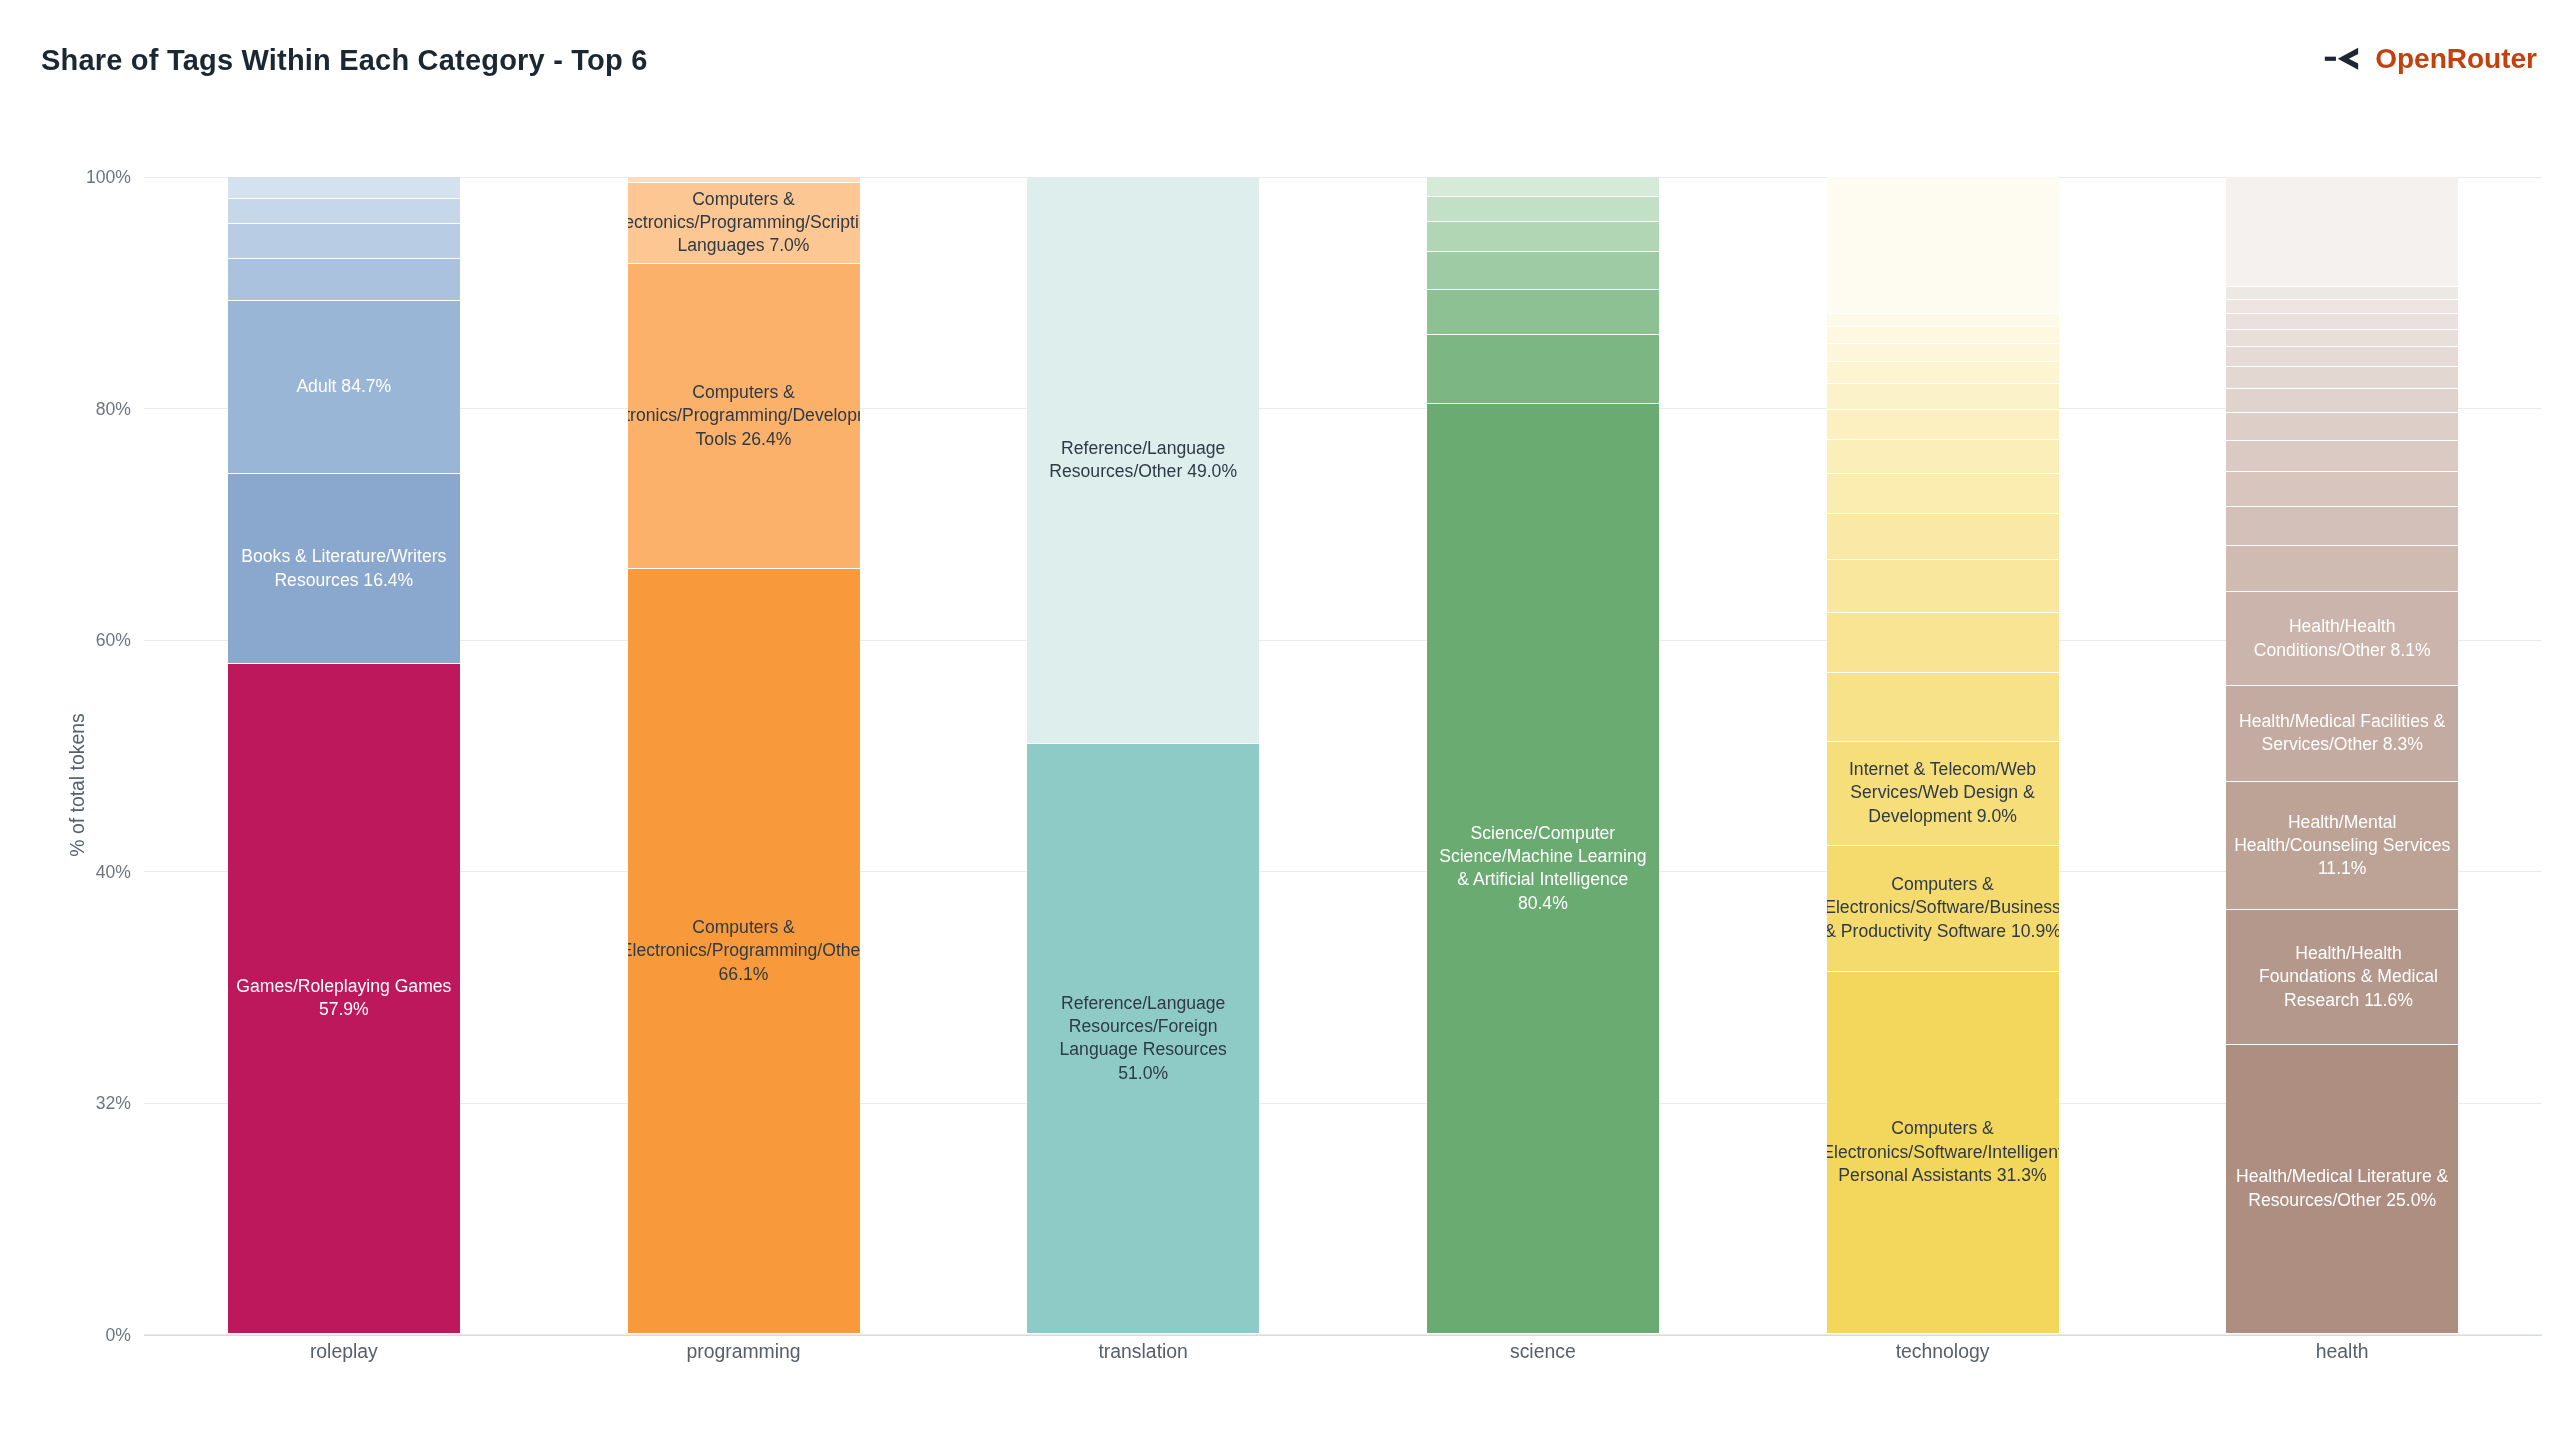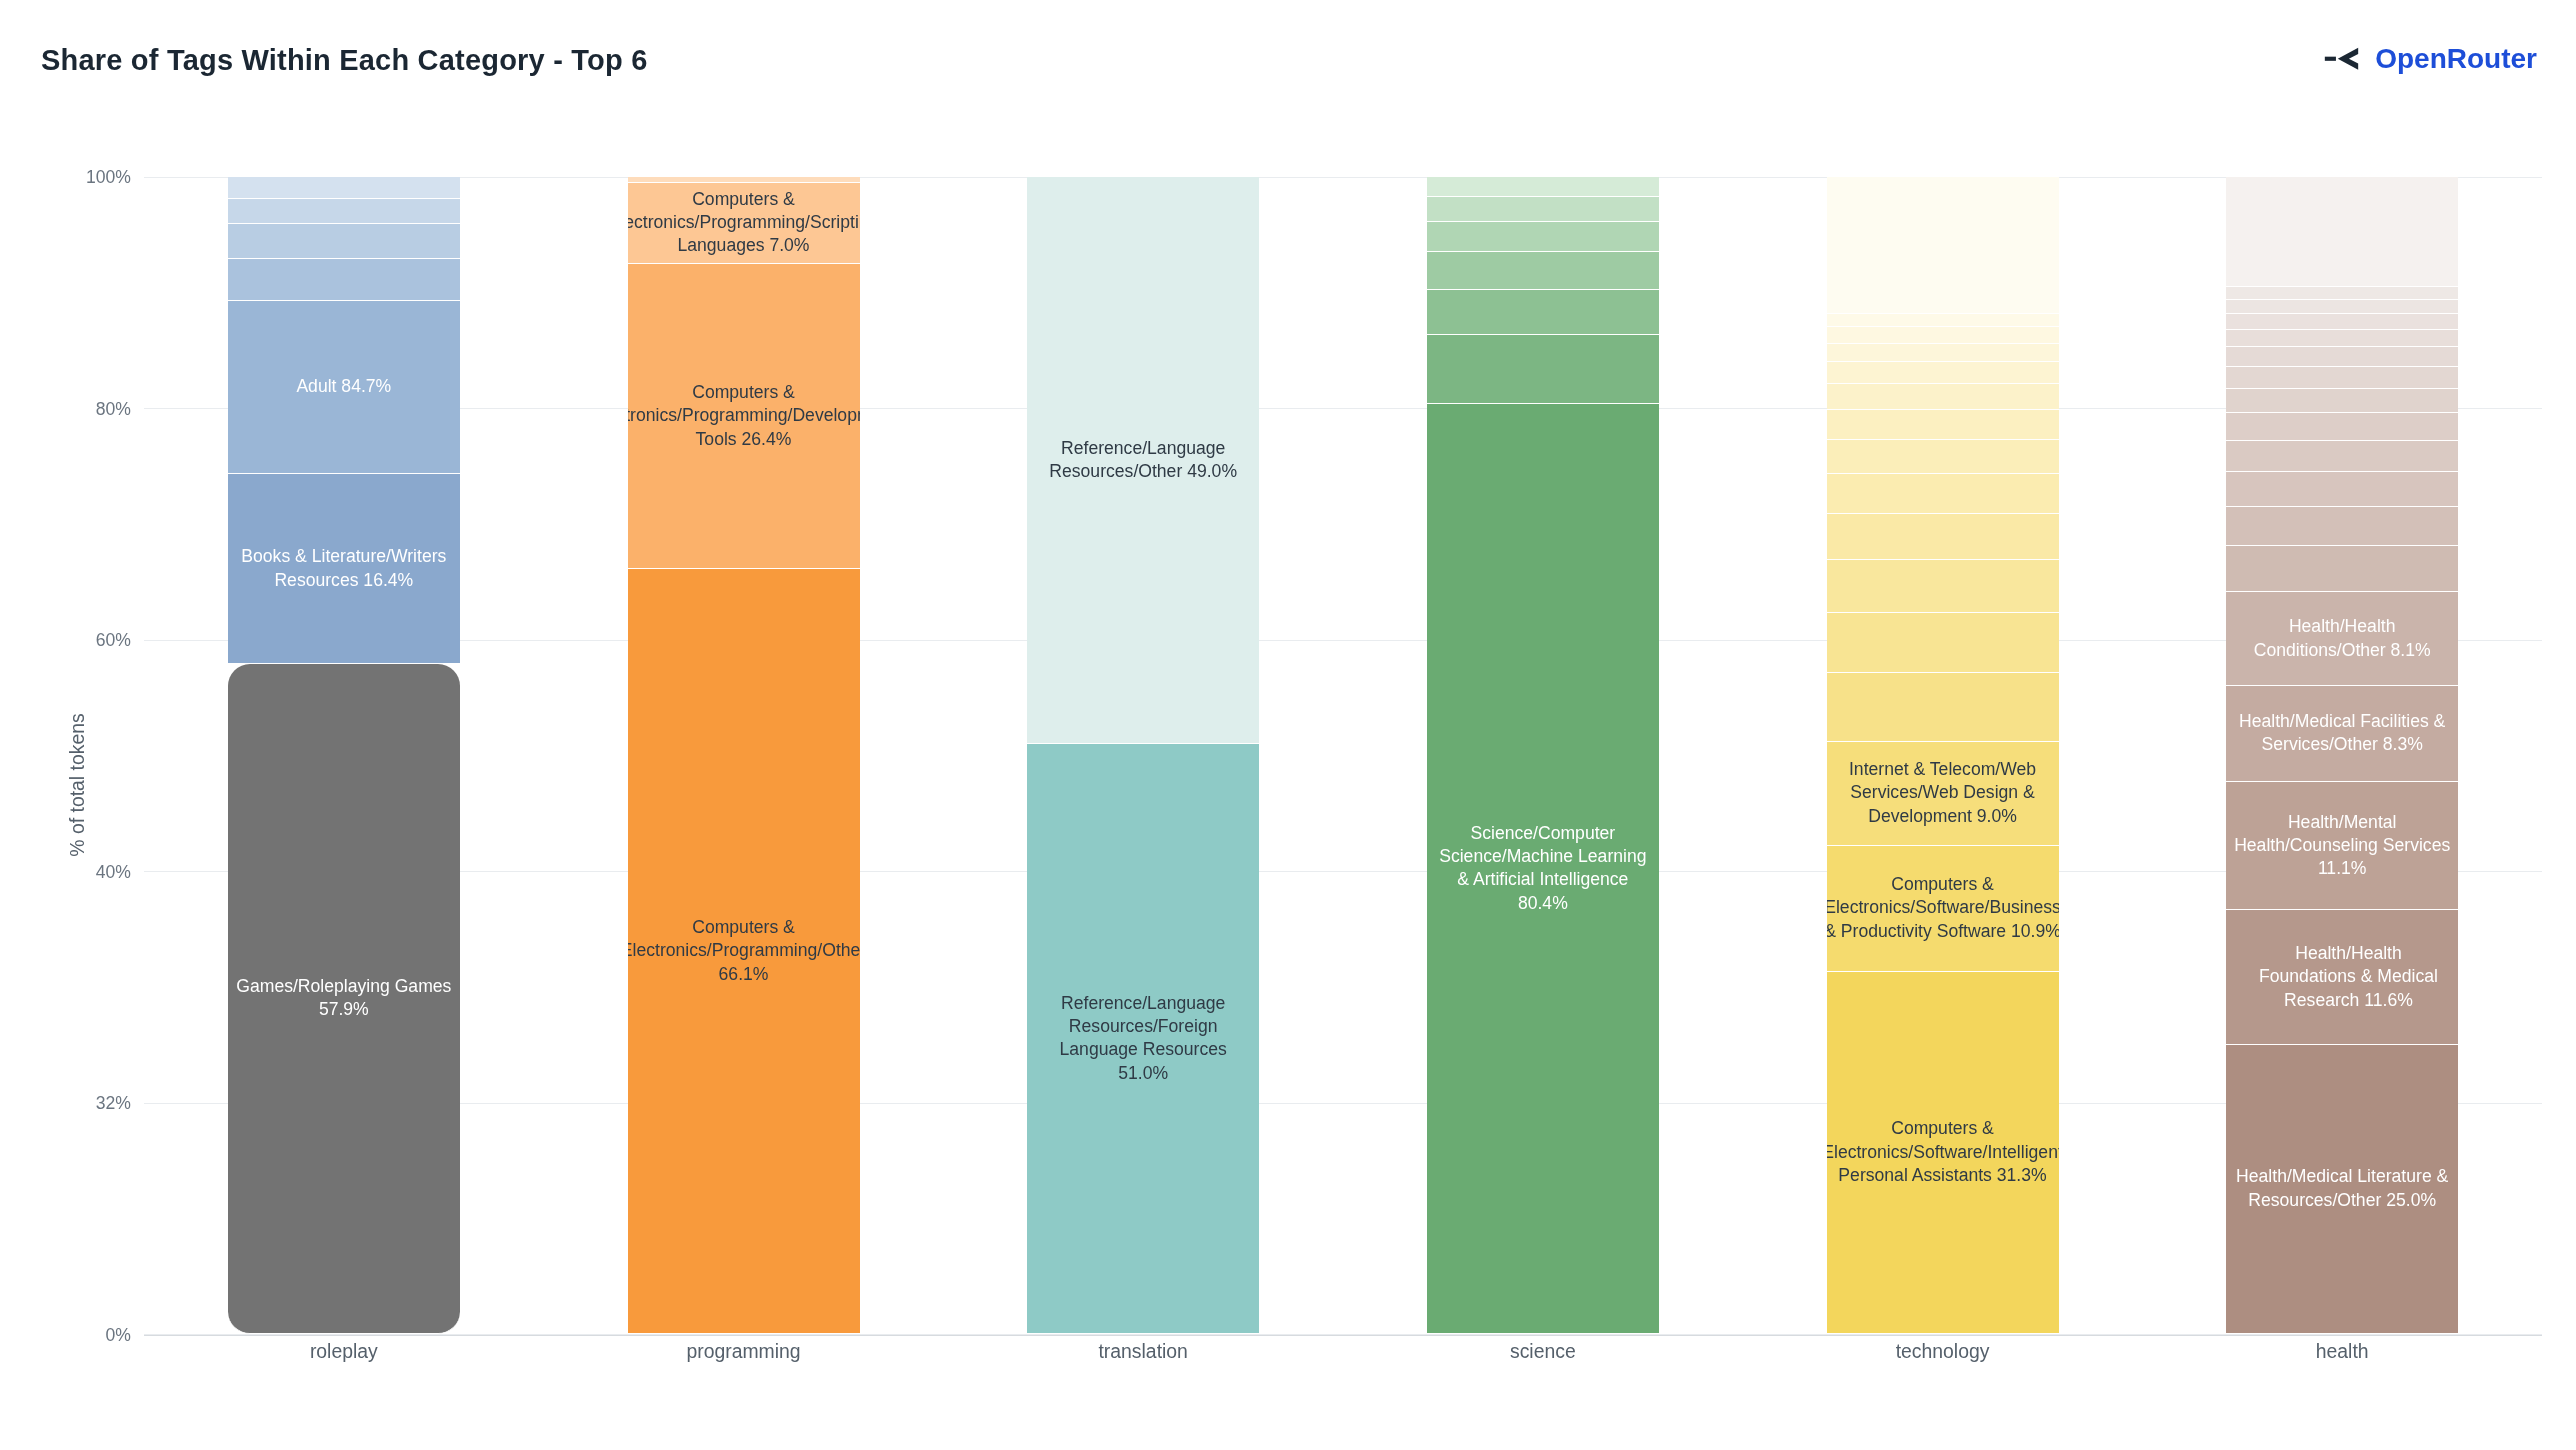--- a/index.html
+++ b/index.html
@@ -41,21 +41,21 @@
     gap: 13px;
   }
   .brand-logo {
     width: 41px;
     height: 31.5px;
     display: block;
   }
   .brand-name {
     font-size: 28px;
     font-weight: bold;
-    color: #1d4ed8;
+    color: #c2410c;
     white-space: nowrap;
   }
 
   
   .plot-wrap {
     position: absolute;
     left: 0;
     top: 120px;
     width: 2576px;
     height: 1330px;
@@ -203,21 +203,21 @@
       </div>
     <div class="bars" id="bars">
         <div class="bar-col">
           <div class="bar-stack">
             <div class="seg nolabel" title="Other 1.9%" style="flex: 0 0 1.9%; background: rgb(212, 225, 239);"></div>
             <div class="seg nolabel" title="Arts &amp; Entertainment/Other 2.2%" style="flex: 0 0 2.2%; background: rgb(198, 215, 233);"></div>
             <div class="seg nolabel" title="Games/Other 3.0%" style="flex: 0 0 3%; background: rgb(184, 205, 227);"></div>
             <div class="seg nolabel" title="Books &amp; Literature/Other 3.6%" style="flex: 0 0 3.6%; background: rgb(170, 194, 221);"></div>
             <div class="seg seg-label-light" title="Adult 15.0%" style="flex: 0 0 15%; background: rgb(154, 182, 214);">Adult 84.7%</div>
             <div class="seg seg-label-light" title="Books &amp; Literature/Writers Resources 16.4%" style="flex: 0 0 16.4%; background: rgb(138, 168, 205);">Books &amp; Literature/Writers Resources 16.4%</div>
-            <div class="seg seg-label-light" title="Games/Roleplaying Games 57.9%" style="flex: 0 0 57.9%; background: #737373; border-radius: 22px;">Games/Roleplaying Games 57.9%</div>
+            <div class="seg seg-label-light" title="Games/Roleplaying Games 57.9%" style="flex: 0 0 57.9%; background: #be185d;">Games/Roleplaying Games 57.9%</div>
           </div>
         </div>
         <div class="bar-col">
           <div class="bar-stack">
             <div class="seg nolabel" title="Other 0.5%" style="flex: 0 0 0.5%; background: rgb(254, 220, 187);"></div>
             <div class="seg seg-label-dark" title="Computers &amp; Electronics/Programming/Scripting Languages 7.0%" style="flex: 0 0 7%; background: rgb(253, 199, 148);">Computers &amp; Electronics/Programming/Scripting Languages 7.0%</div>
             <div class="seg seg-label-dark" title="Computers &amp; Electronics/Programming/Development Tools 26.4%" style="flex: 0 0 26.4%; background: rgb(251, 177, 106);">Computers &amp; Electronics/Programming/Development Tools 26.4%</div>
             <div class="seg seg-label-dark" title="Computers &amp; Electronics/Programming/Other 66.1%" style="flex: 0 0 66.1%; background: rgb(248, 154, 60);">Computers &amp; Electronics/Programming/Other 66.1%</div>
           </div>
         </div>

